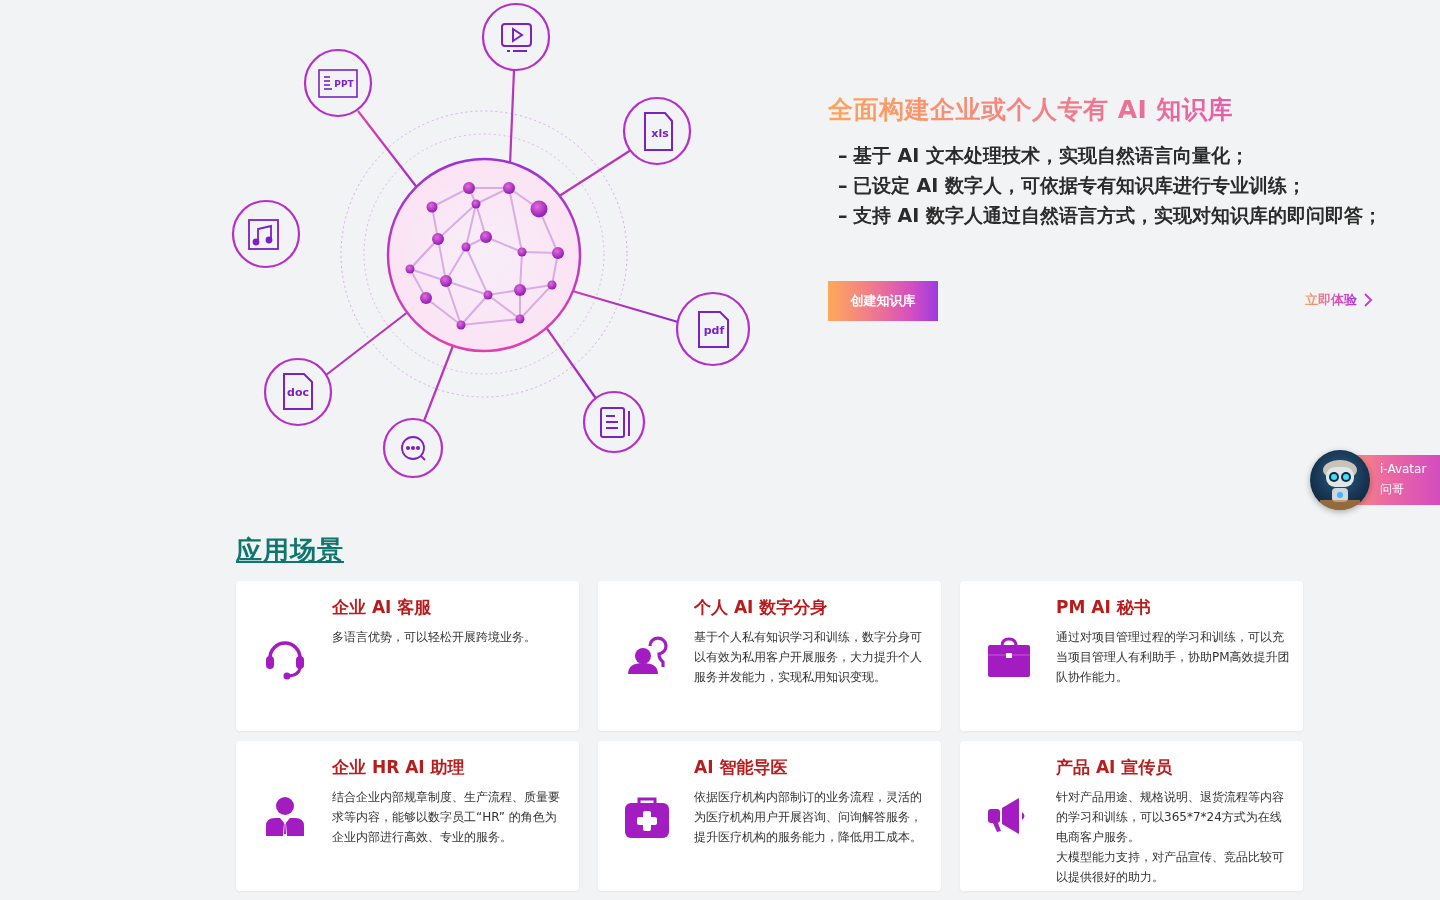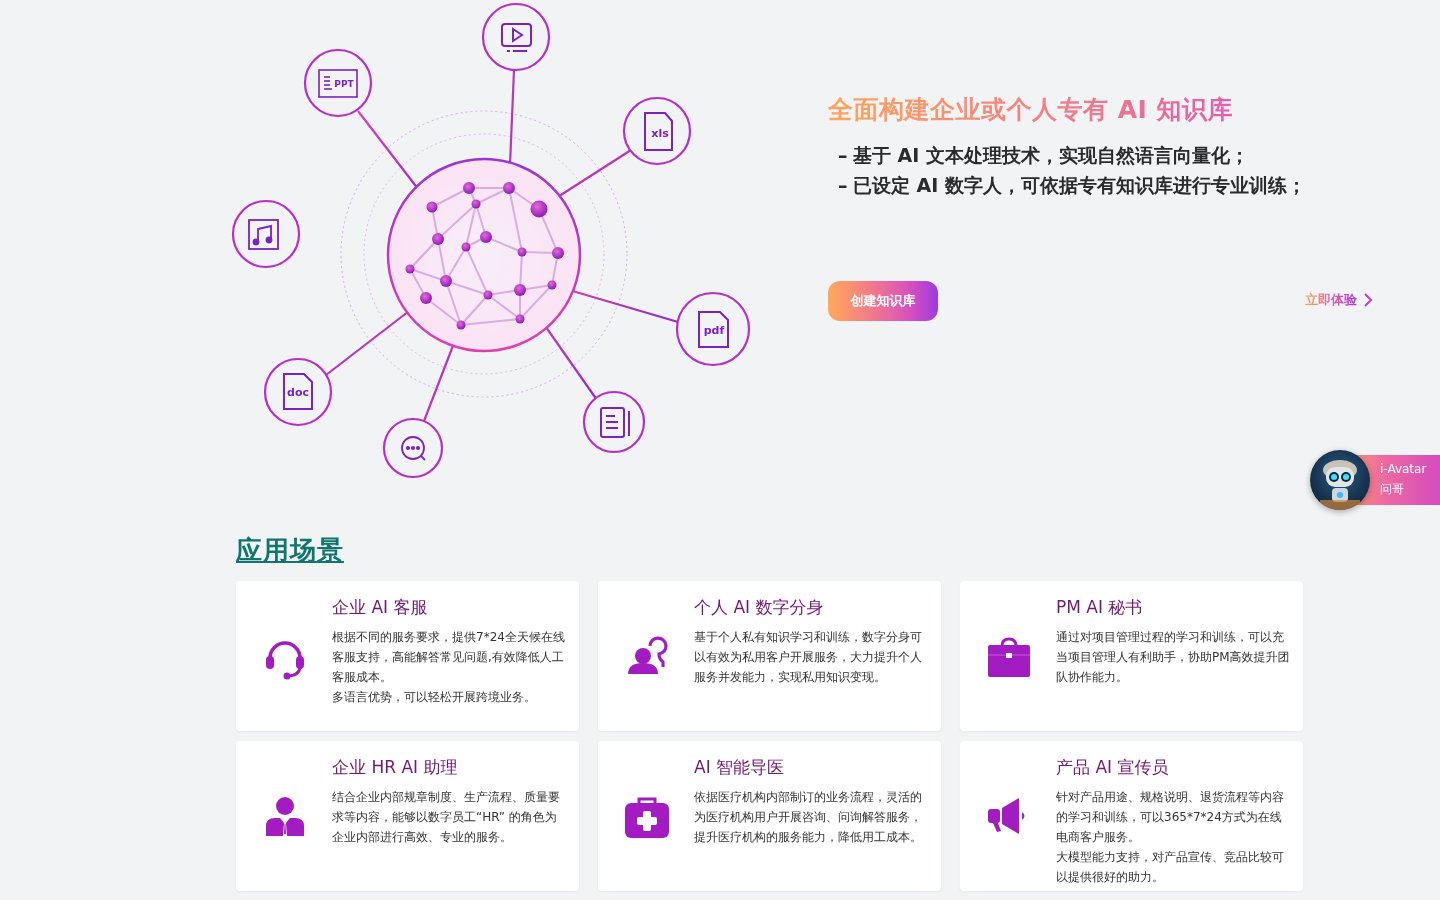--- a/index.html
+++ b/index.html
@@ -11,21 +11,21 @@
 
   .hero-text { position: absolute; left: 828px; top: 92px; width: 560px; }
   .hero-title { font-size: 25px; font-weight: bold; letter-spacing: 0.5px;
     background: linear-gradient(90deg, #ffa45a 0%, #f07a8c 45%, #e355b0 80%, #d548c2 100%);
     -webkit-background-clip: text; background-clip: text; color: transparent; line-height: 36px; white-space: nowrap; }
   .feature-list { margin-top: 12px; list-style: none; }
   .feature-list li { font-size: 19px; line-height: 30px; color: #2b2b2b; font-weight: bold; padding-left: 10px; white-space: nowrap; }
   .feature-list li .dash { display: inline-block; width: 15px; }
 
   .cta-row { position: absolute; left: 828px; top: 281px; width: 545px; height: 40px; }
-  .create-btn { position: absolute; left: 0; top: 0; width: 110px; height: 40px; border-radius: 12px; border: none;
+  .create-btn { position: absolute; left: 0; top: 0; width: 110px; height: 40px; border-radius: 0; border: none;
     background: linear-gradient(90deg, #ffa95a 0%, #f07a8c 40%, #d64fc0 75%, #9b3be0 100%);
     color: #fff; font-size: 13px; font-weight: bold; cursor: pointer; font-family: "DejaVu Sans", sans-serif; }
   .try-link { position: absolute; right: 0; top: 10px; display: flex; align-items: center; gap: 6px; cursor: pointer; justify-content: flex-end; }
   .try-link .label { font-size: 13px; font-weight: bold;
     background: linear-gradient(90deg, #ffa45a, #d548c2 70%, #a53be0);
     -webkit-background-clip: text; background-clip: text; color: transparent; }
   .try-link svg { width: 10px; height: 14px; }
 
   .avatar-widget { position: absolute; left: 1310px; top: 450px; width: 130px; height: 60px; cursor: pointer; }
   .avatar-widget .band { position: absolute; left: 28px; top: 5px; width: 102px; height: 50px;
@@ -34,21 +34,21 @@
     background: radial-gradient(circle at 50% 40%, #2b5d85 0%, #173552 55%, #0d1c2c 100%); box-shadow: 0 2px 6px rgba(0,0,0,0.3); overflow: hidden; }
   .avatar-widget .band-text { position: absolute; left: 70px; top: 9px; color: #fff; font-size: 12px; line-height: 20px; }
 
   .section-title { position: absolute; left: 236px; top: 533px; font-size: 26px; font-weight: bold; color: #0f766e; letter-spacing: 1px; text-decoration: underline; }
 
   .cards { position: absolute; left: 236px; top: 581px; width: 1068px; display: grid;
     grid-template-columns: 343px 343px 343px; column-gap: 19px; row-gap: 10px; }
   .card { background: #fff; border-radius: 4px; height: 150px; position: relative; box-shadow: 0 1px 3px rgba(0,0,0,0.05); }
   .card .icon { position: absolute; left: 24px; top: 50px; width: 50px; height: 50px; display: flex; align-items: center; justify-content: center; }
   .card .icon svg { width: 48px; height: 48px; }
-  .card .title { position: absolute; left: 96px; top: 14px; font-size: 17px; font-weight: normal; color: #701a75; line-height: 24px; white-space: nowrap; }
+  .card .title { position: absolute; left: 96px; top: 14px; font-size: 17px; font-weight: bold; color: #b91c1c; line-height: 24px; white-space: nowrap; }
   .card .desc { position: absolute; left: 96px; top: 46px; width: 236px; font-size: 12px; line-height: 20px; color: #333; }
   .card .desc p { margin: 0; }
 </style>
 </head>
 <body>
 
 <div class="hero-graphic">
   <svg viewBox="228 0 530 485" xmlns="http://www.w3.org/2000/svg">
     <defs>
       <linearGradient id="ringGrad" x1="0" y1="0" x2="0" y2="1">
@@ -197,20 +197,21 @@
       <line x1="629" y1="411" x2="629" y2="436"></line>
     </g>
   </svg>
 </div>
 
 <div class="hero-text">
   <h1 class="hero-title">全面构建企业或个人专有 AI 知识库</h1>
   <ul class="feature-list">
     <li><span class="dash">–</span><span>基于 AI 文本处理技术，实现自然语言向量化；</span></li>
     <li><span class="dash">–</span><span>已设定 AI 数字人，可依据专有知识库进行专业训练；</span></li>
+    <li><span class="dash">–</span><span>支持 AI 数字人通过自然语言方式，实现对知识库的即问即答；</span></li>
   </ul>
 </div>
 
 <div class="cta-row">
   <button class="create-btn">创建知识库</button>
   <div class="try-link">
     <span class="label">立即体验</span>
     <svg viewBox="0 0 10 14">
         <path d="M2 1 L8 7 L2 13" stroke="#c640d0" stroke-width="2" fill="none"></path>
       </svg>
@@ -247,21 +248,20 @@
       <svg viewBox="0 0 48 48">
         <path d="M9 26 A15 15 0 0 1 39 26" stroke="#a21cc2" stroke-width="3.5" fill="none"></path>
         <rect x="5" y="24" width="8" height="13" rx="4" fill="#a21cc2"></rect>
         <rect x="35" y="24" width="8" height="13" rx="4" fill="#a21cc2"></rect>
         <path d="M39 36 Q38 43 28 44" stroke="#a21cc2" stroke-width="3" fill="none"></path>
         <circle cx="26" cy="44" r="3.5" fill="#a21cc2"></circle>
       </svg>
     </div>
     <div class="title">企业 AI 客服</div>
     <div class="desc">
-      <p>根据不同的服务要求，提供7*24全天候在线客服支持，高能解答常见问题,有效降低人工客服成本。</p>
       <p>多语言优势，可以轻松开展跨境业务。</p>
     </div>
   </div>
 
   <div class="card">
     <div class="icon">
       <svg viewBox="0 0 48 48">
         <path d="M27 14 A8 8 0 1 1 36 22 Q36 27 40 30 L40 35" stroke="#a21cc2" stroke-width="3.2" fill="none"></path>
         <circle cx="20" cy="24" r="8" fill="#a21cc2"></circle>
         <path d="M5 42 Q5 31 20 31 Q35 31 35 42 Z" fill="#a21cc2"></path>

